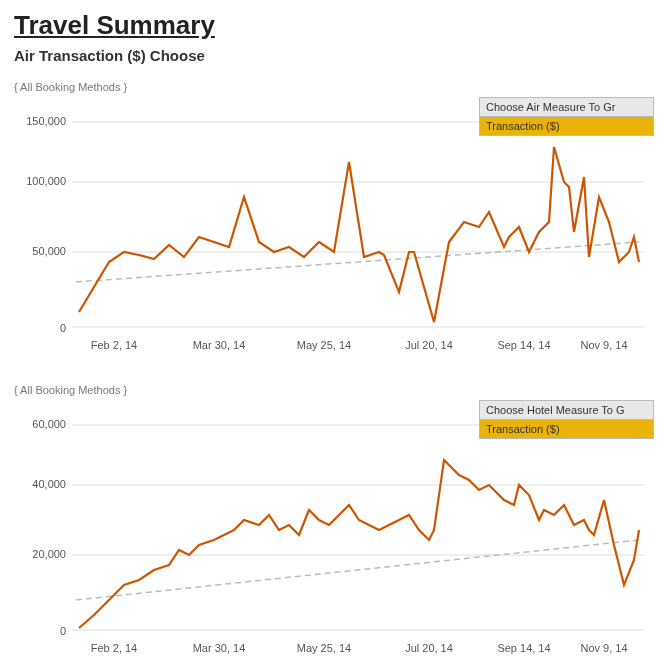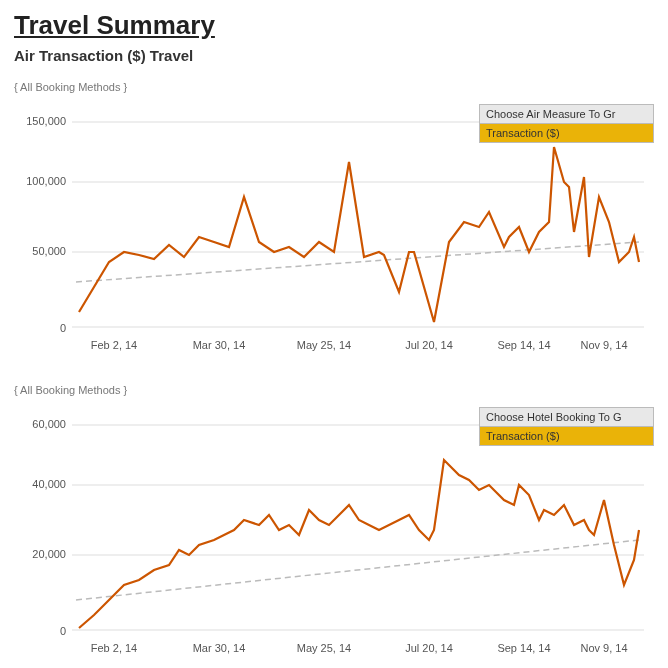--- a/index.html
+++ b/index.html
@@ -34,21 +34,21 @@
       margin-bottom: 4px;
       margin-top: 17px;
     }
     .chart-container {
       position: relative;
       width: 100%;
       height: 270px;
     }
     .choose-measure-box {
       position: absolute;
-      top: 7px;
+      top: 0;
       right: 0;
       border: 1px solid #bbb;
       background: #fff;
       z-index: 10;
       width: 175px;
       font-size: 11px;
     }
     .choose-measure-header {
       background: #e8e8e8;
       padding: 3px 6px;
@@ -66,21 +66,21 @@
       width: 100%;
       height: 100%;
     }
   </style>
 </head>
 <body>
 
 <div class="page-title">Travel Summary</div>
 
 <div class="chart-section">
-  <div class="chart-title">Air Transaction ($) Travel</div>
+  <div class="chart-title">Air Transaction ($) Choose</div>
   <div class="chart-subtitle">{ All Booking Methods }</div>
   <div class="chart-container">
     
     <div class="choose-measure-box">
       <div class="choose-measure-header">Choose Air Measure To Gr</div>
       <div class="choose-measure-option">Transaction ($)</div>
     </div>
     
     <svg class="chart" viewBox="0 0 640 270" preserveAspectRatio="none">
 
@@ -106,21 +106,21 @@
       <polyline points="65,215 80,190 95,165 110,155 125,158 140,162 155,148 170,160 185,140 200,145 215,150 230,100 245,145 260,155 275,150 290,160 305,145 320,155 335,65 350,160 365,155 370,158 385,195 395,155 400,155 420,225 435,145 450,125 465,130 475,115 490,150 495,140 505,130 515,155 525,135 535,125 540,50 550,85 555,90 560,135 570,80 575,160 585,100 595,125 605,165 615,155 620,140 625,165" fill="none" stroke="#cc5500" stroke-width="2.2"></polyline>
     </svg>
   </div>
 </div>
 
 <div class="chart-section">
   <div class="chart-subtitle">{ All Booking Methods }</div>
   <div class="chart-container">
     
     <div class="choose-measure-box">
-      <div class="choose-measure-header">Choose Hotel Booking To G</div>
+      <div class="choose-measure-header">Choose Hotel Measure To G</div>
       <div class="choose-measure-option">Transaction ($)</div>
     </div>
     
     <svg class="chart" viewBox="0 0 640 270" preserveAspectRatio="none">
 
       <text x="52" y="28" font-size="11" fill="#555" text-anchor="end">60,000</text>
       <text x="52" y="88" font-size="11" fill="#555" text-anchor="end">40,000</text>
       <text x="52" y="158" font-size="11" fill="#555" text-anchor="end">20,000</text>
       <text x="52" y="235" font-size="11" fill="#555" text-anchor="end">0</text>
 

